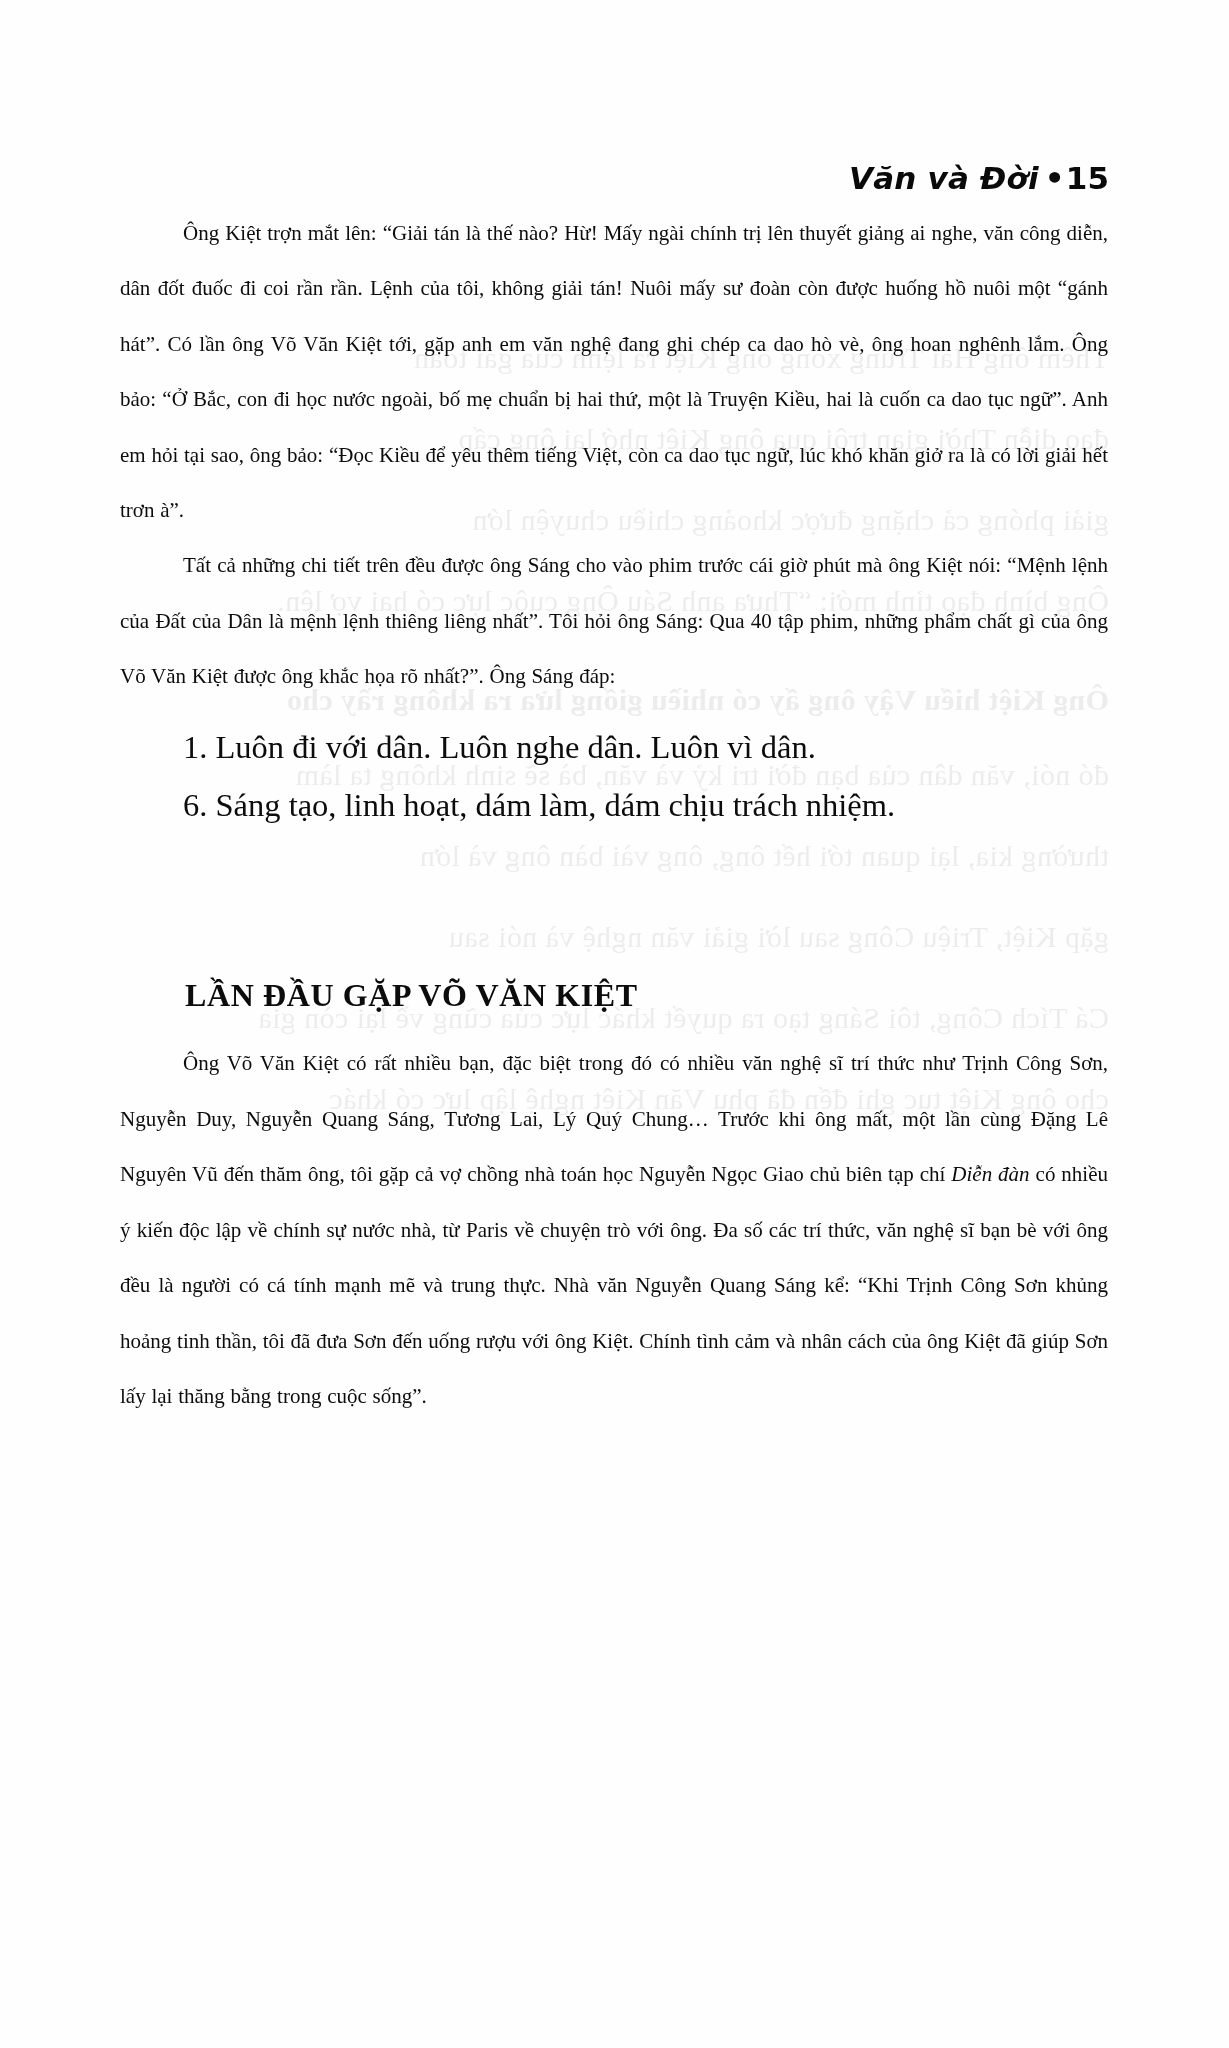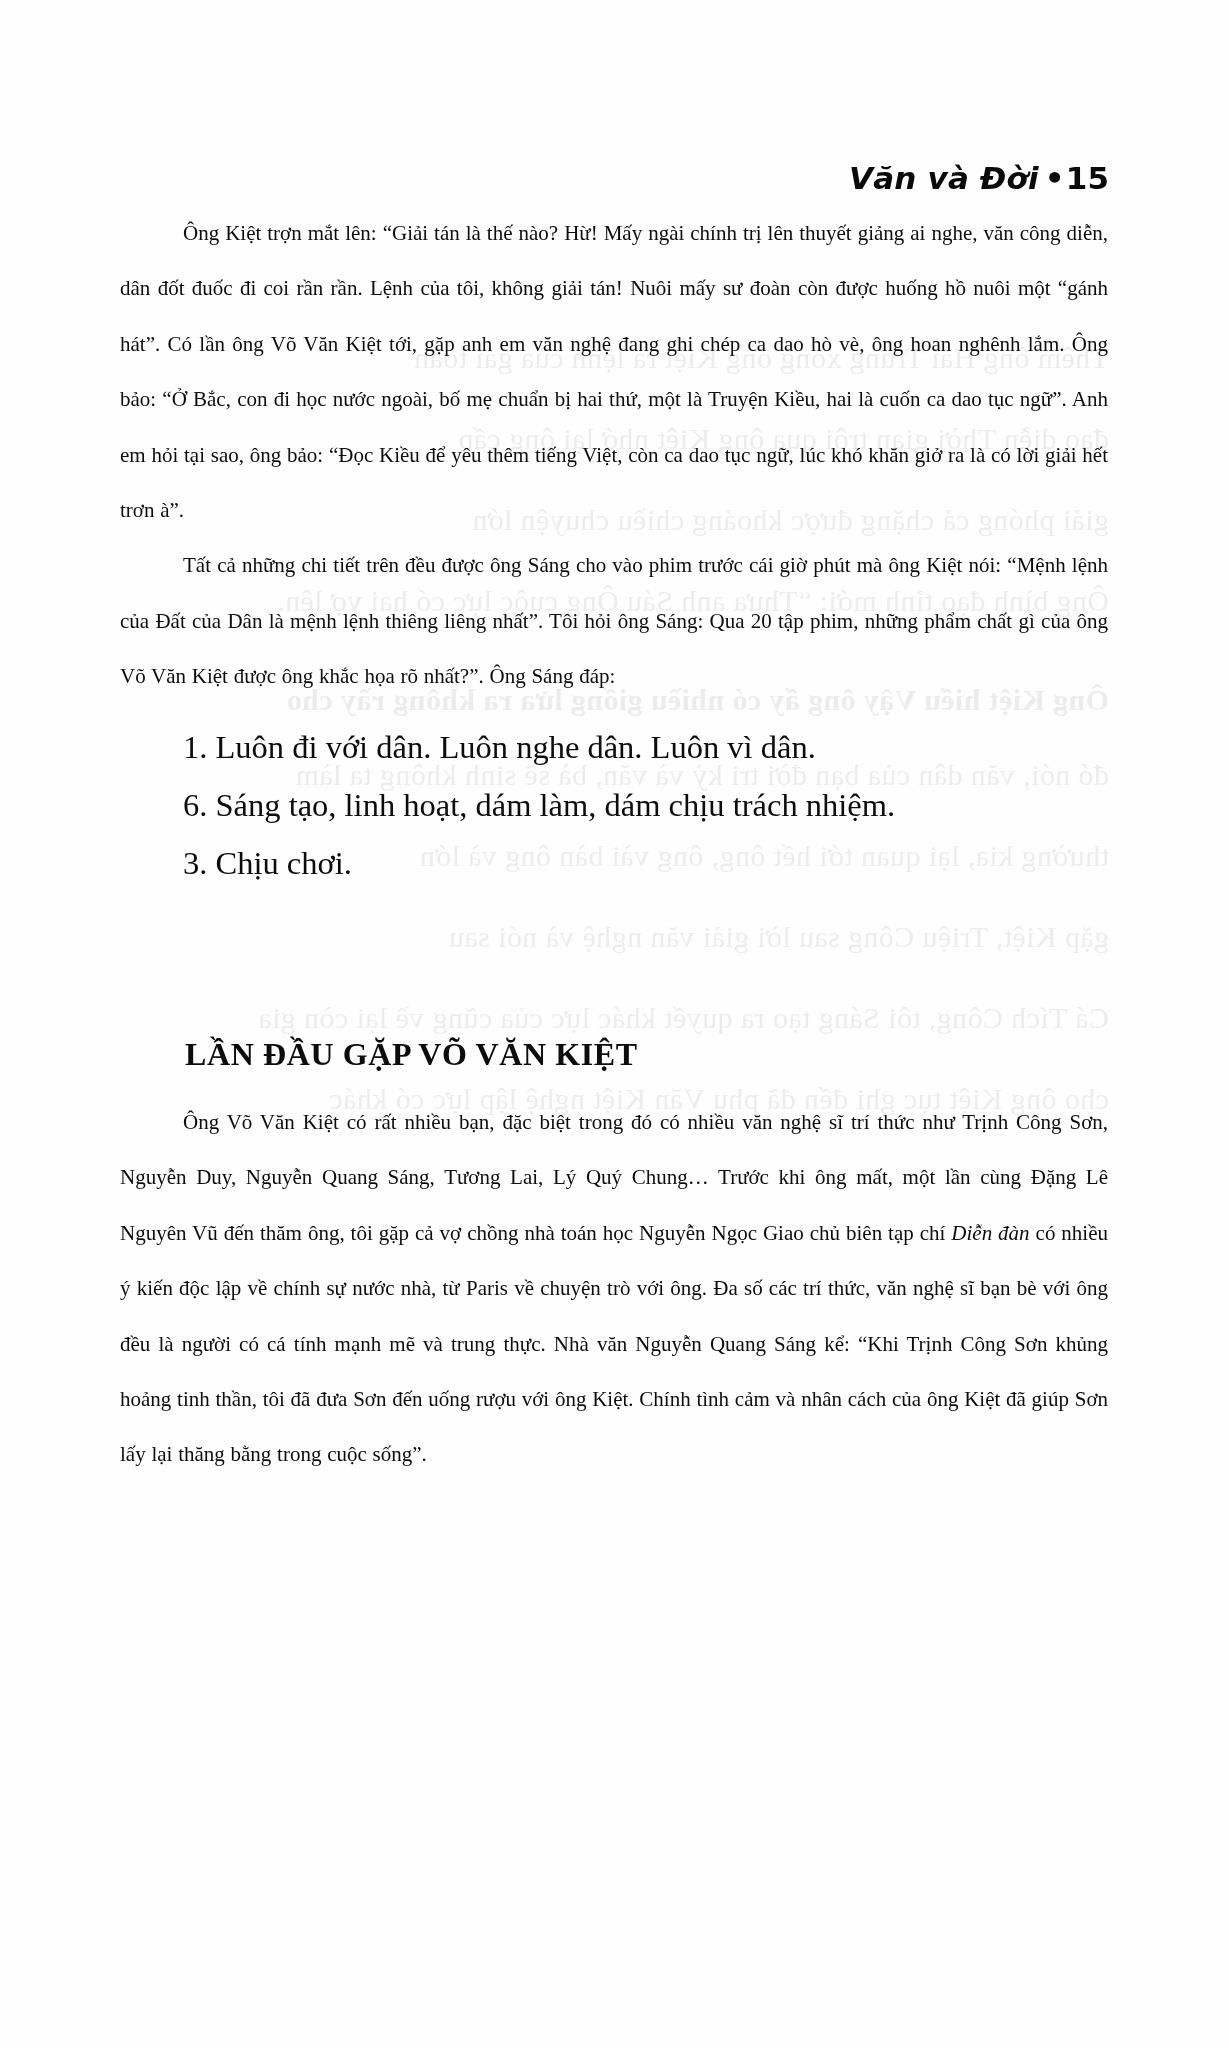--- a/index.html
+++ b/index.html
@@ -127,26 +127,25 @@
   </div>
 
   <div class="running-head">
     <span>Văn và Đời</span><span class="folio-dot">•</span><span class="folio-num">15</span>
   </div>
 
   <div class="textblock">
 
     <p class="body">Ông Kiệt trợn mắt lên: “Giải tán là thế nào? Hừ! Mấy ngài chính trị lên thuyết giảng ai nghe, văn công diễn, dân đốt đuốc đi coi rần rần. Lệnh của tôi, không giải tán! Nuôi mấy sư đoàn còn được huống hồ nuôi một “gánh hát”. Có lần ông Võ Văn Kiệt tới, gặp anh em văn nghệ đang ghi chép ca dao hò vè, ông hoan nghênh lắm. Ông bảo: “Ở Bắc, con đi học nước ngoài, bố mẹ chuẩn bị hai thứ, một là Truyện Kiều, hai là cuốn ca dao tục ngữ”. Anh em hỏi tại sao, ông bảo: “Đọc Kiều để yêu thêm tiếng Việt, còn ca dao tục ngữ, lúc khó khăn giở ra là có lời giải hết trơn à”.</p>
 
-    <p class="body">Tất cả những chi tiết trên đều được ông Sáng cho vào phim trước cái giờ phút mà ông Kiệt nói: “Mệnh lệnh của Đất của Dân là mệnh lệnh thiêng liêng nhất”. Tôi hỏi ông Sáng: Qua 20 tập phim, những phẩm chất gì của ông Võ Văn Kiệt được ông khắc họa rõ nhất?”. Ông Sáng đáp:</p>
+    <p class="body">Tất cả những chi tiết trên đều được ông Sáng cho vào phim trước cái giờ phút mà ông Kiệt nói: “Mệnh lệnh của Đất của Dân là mệnh lệnh thiêng liêng nhất”. Tôi hỏi ông Sáng: Qua 40 tập phim, những phẩm chất gì của ông Võ Văn Kiệt được ông khắc họa rõ nhất?”. Ông Sáng đáp:</p>
 
     <ul class="answers">
       <li>1. Luôn đi với dân. Luôn nghe dân. Luôn vì dân.</li>
       <li>6. Sáng tạo, linh hoạt, dám làm, dám chịu trách nhiệm.</li>
-      <li>3. Chịu chơi.</li>
     </ul>
 
     <div class="spacer-before-head"></div>
 
     <h2 class="section-head">LẦN ĐẦU GẶP VÕ VĂN KIỆT</h2>
 
     <div class="spacer-after-head"></div>
 
     <p class="body"><span>Ông Võ Văn Kiệt có rất nhiều bạn, đặc biệt trong đó có nhiều văn nghệ sĩ trí thức như Trịnh Công Sơn, Nguyễn Duy, Nguyễn Quang Sáng, Tương Lai, Lý Quý Chung… Trước khi ông mất, một lần cùng Đặng Lê Nguyên Vũ đến thăm ông, tôi gặp cả vợ chồng nhà toán học Nguyễn Ngọc Giao chủ biên tạp chí </span><em class="title-italic">Diễn đàn</em><span> có nhiều ý kiến độc lập về chính sự nước nhà, từ Paris về chuyện trò với ông. Đa số các trí thức, văn nghệ sĩ bạn bè với ông đều là người có cá tính mạnh mẽ và trung thực. Nhà văn Nguyễn Quang Sáng kể: “Khi Trịnh Công Sơn khủng hoảng tinh thần, tôi đã đưa Sơn đến uống rượu với ông Kiệt. Chính tình cảm và nhân cách của ông Kiệt đã giúp Sơn lấy lại thăng bằng trong cuộc sống”.</span></p>
 

